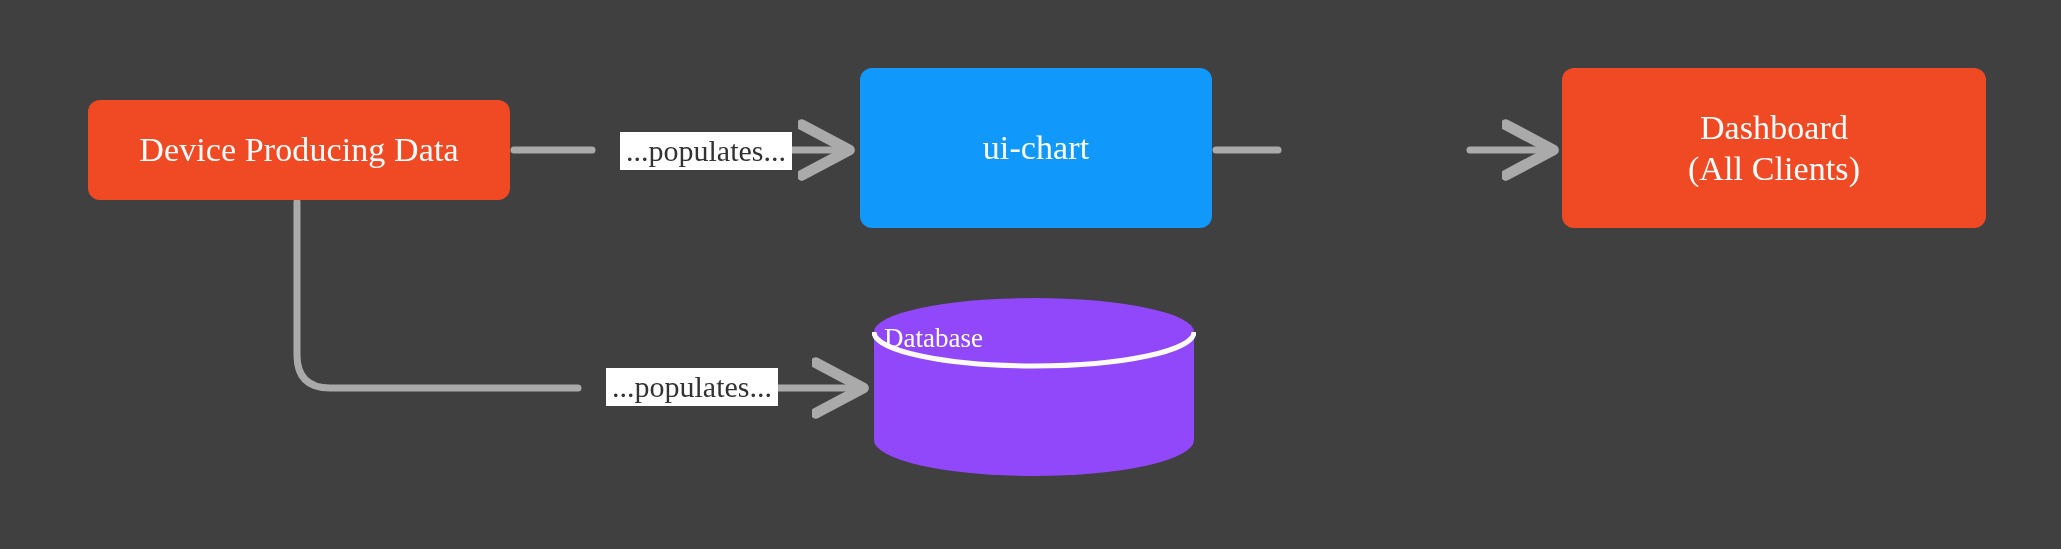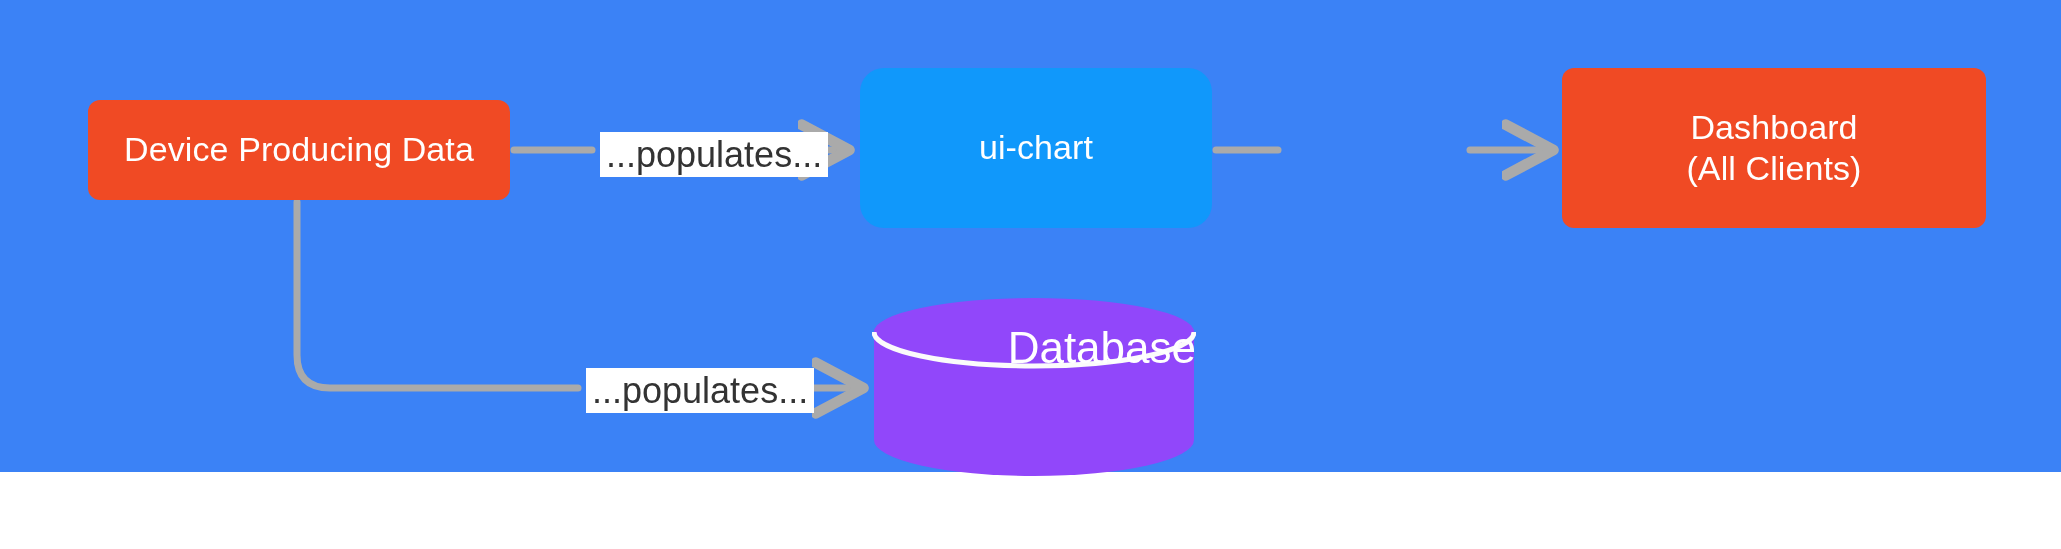--- a/index.html
+++ b/index.html
@@ -11,22 +11,23 @@
   }
   body {
     width: 2061px;
     height: 549px;
     font-family: "Liberation Sans", sans-serif;
     overflow: hidden;
   }
   #diagram-canvas {
     position: relative;
     width: 2061px;
-    height: 472px;
-    background: #3b82f6;
+    height: 549px;
+    background: #404040;
+    font-family: Liberation Serif, serif;
   }
   
   #edge-layer {
     position: absolute;
     left: 0; top: 0;
     width: 2061px;
     height: 549px;
     z-index: 1;
   }
   
@@ -62,21 +63,20 @@
     top: 100px;
     width: 422px;
     height: 100px;
   }
   
   #node-uichart {
     left: 860px;
     top: 68px;
     width: 352px;
     height: 160px;
-    border-radius: 24px;
   }
   
   #node-dashboard {
     left: 1562px;
     top: 68px;
     width: 424px;
     height: 160px;
   }
   
   #node-database {
@@ -88,39 +88,40 @@
   }
   .cyl-svg {
     position: absolute;
     left: 0;
     top: 0;
     width: 324px;
     height: 180px;
   }
   .cyl-label {
     position: absolute;
-    left: 0;
+    left: 12px;
     top: 26px;
     width: 324px;
-    text-align: right;
-    font-size: 44px;
+    text-align: left;
+    font-size: 27px;
     color: #ffffff;
     line-height: 1.2;
     z-index: 3;
   }
   
   .edge-label {
     position: absolute;
-    font-size: 36px;
+    font-size: 30px;
     color: #333333;
     white-space: nowrap;
     background: #ffffff;
     padding: 1px 6px;
     line-height: 1.2;
     z-index: 3;
+    margin-left: 20px;
   }
   #edge-label-populates-chart {
     left: 600px;
     top: 132px;
   }
   #edge-label-displays-on {
     left: 1285px;
     top: 132px;
   }
   #edge-label-populates-db {

